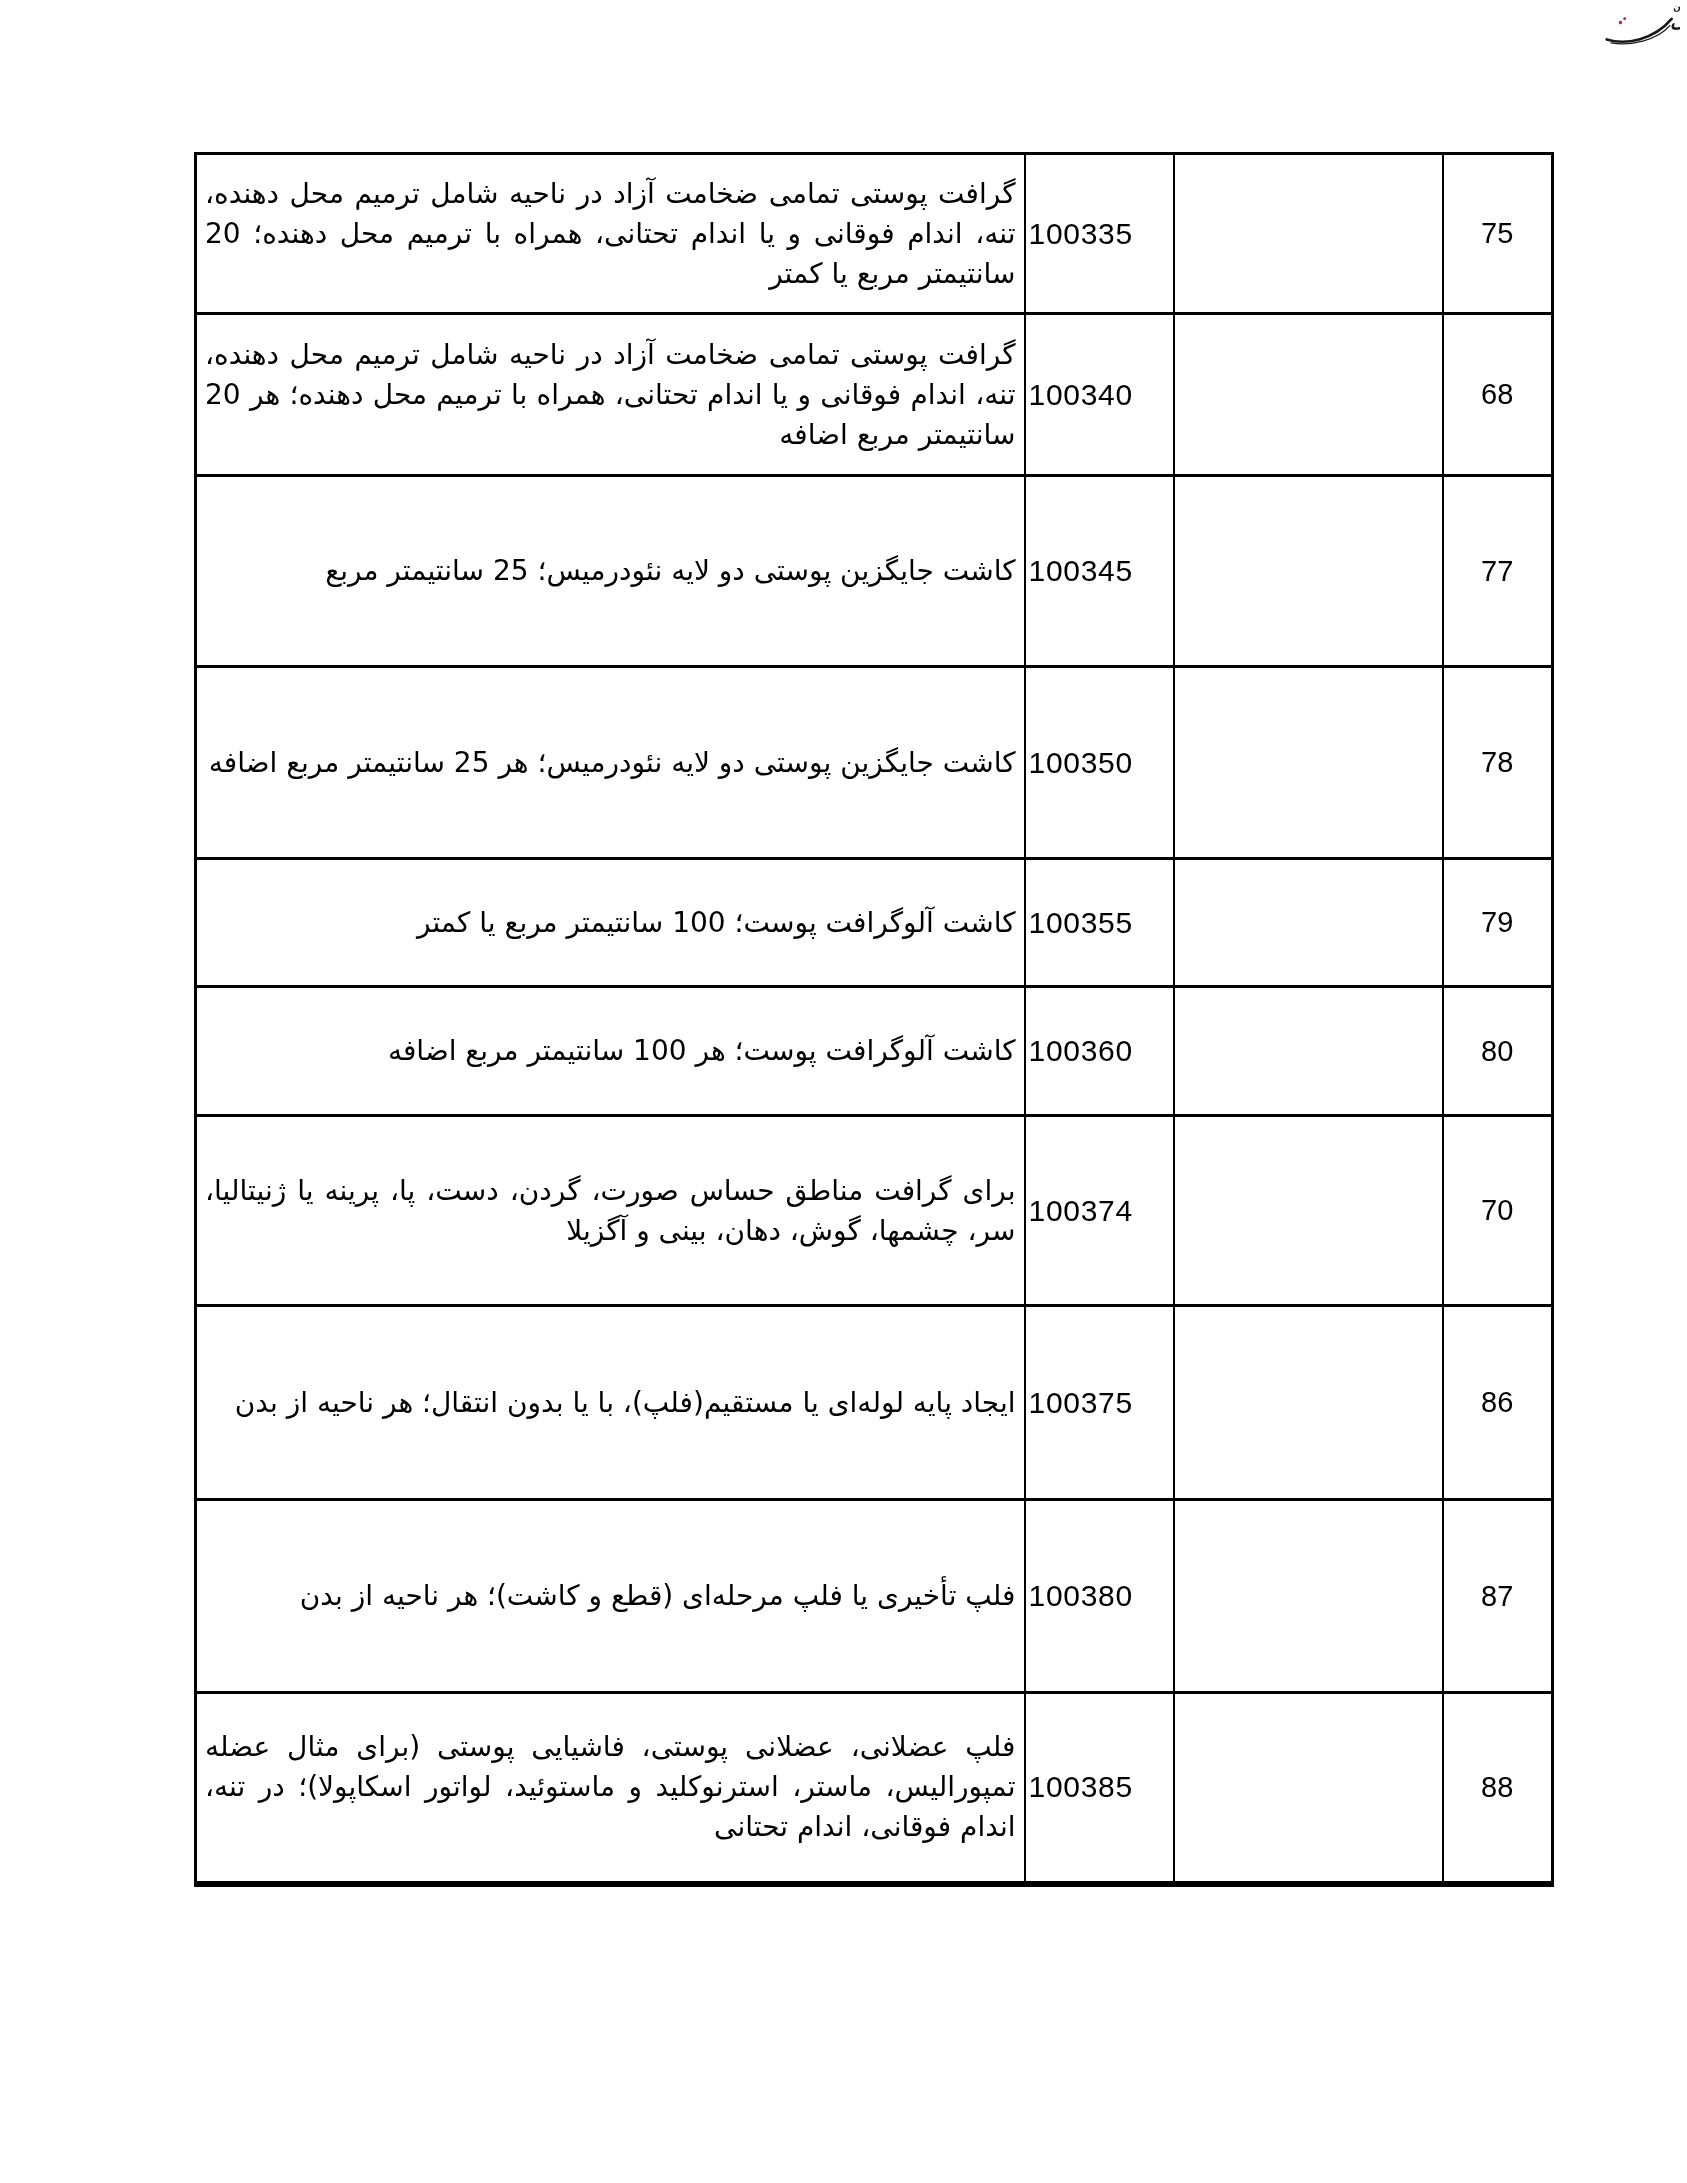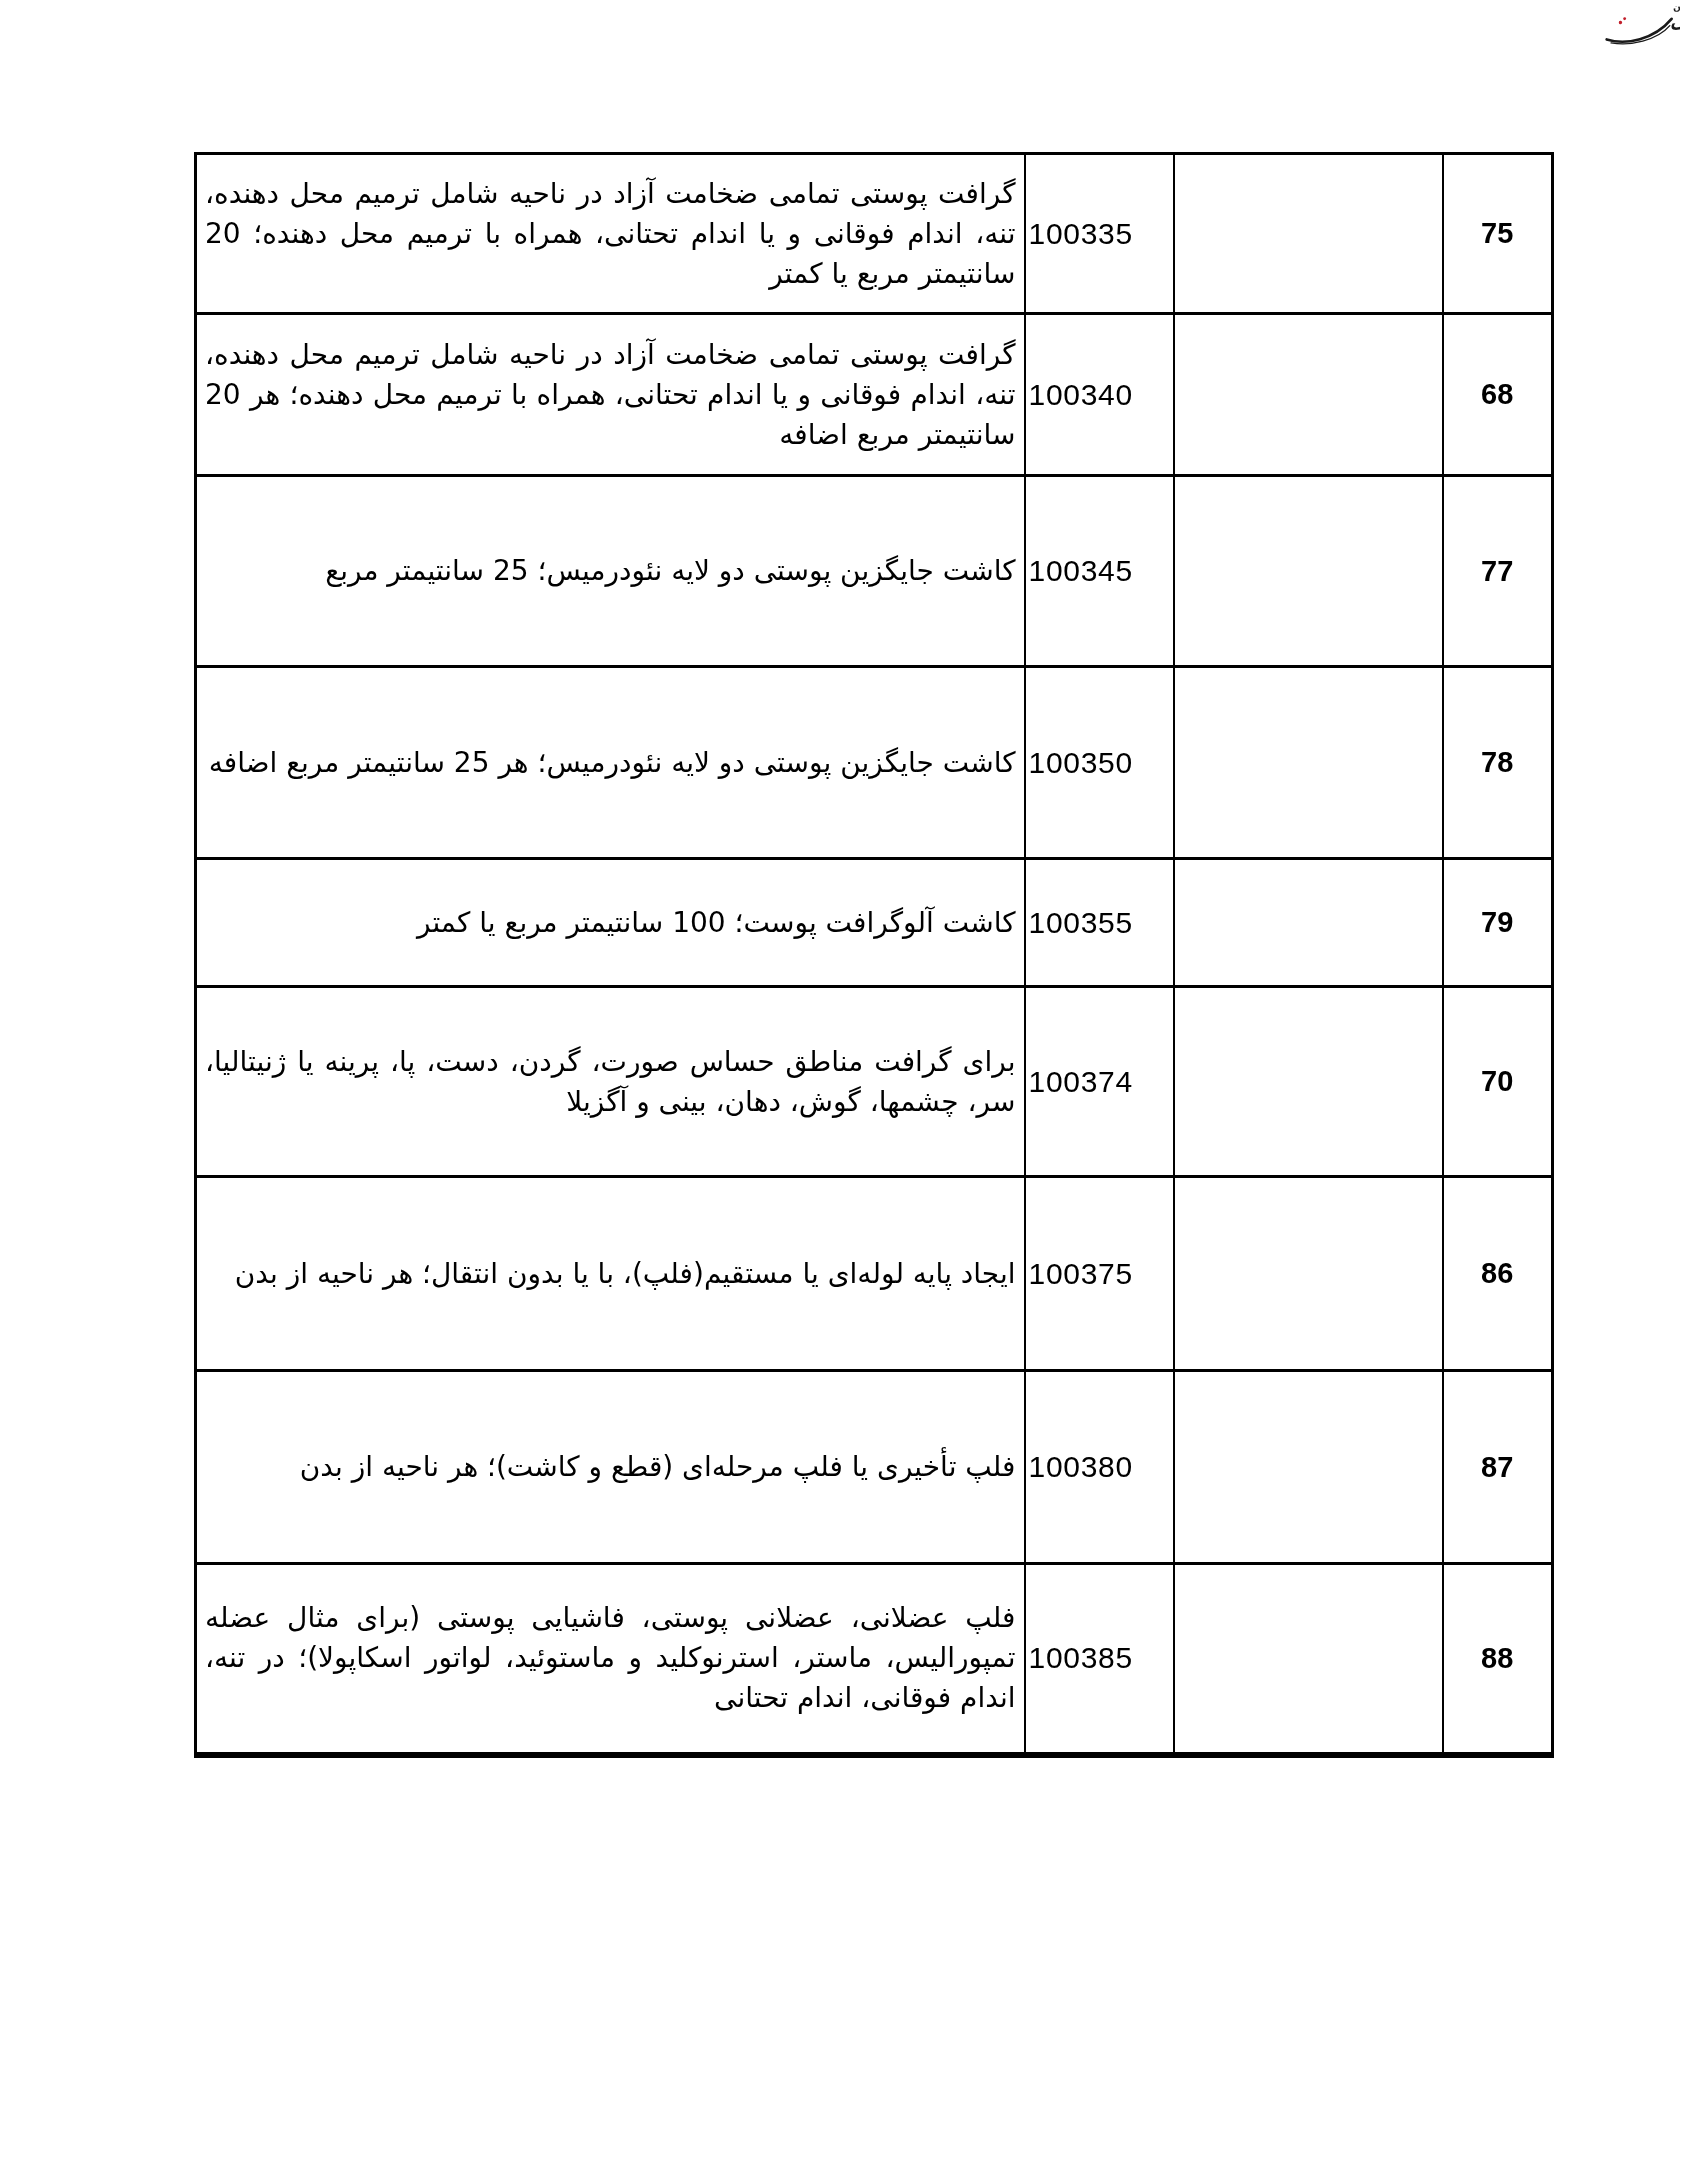--- a/index.html
+++ b/index.html
@@ -52,21 +52,21 @@
     font-family: "Liberation Sans", sans-serif;
     font-size: 30px;
     text-align: left;
     padding-left: 3px;
     letter-spacing: 0.7px;
   }
   td.fee {  }
   td.num {
     font-family: "Liberation Sans", sans-serif;
     font-size: 29px;
-    font-weight: bold;
+    font-weight: normal;
     text-align: center;
   }
 </style>
 </head>
 <body>
 
 <div class="page">
 
   <svg class="logo" viewBox="0 0 120 64" xmlns="http://www.w3.org/2000/svg">
     <g transform="rotate(-7 60 32)">
@@ -110,20 +110,26 @@
       <td class="code">100350</td>
       <td class="fee"></td>
       <td class="num">78</td>
     </tr>
         <tr style="height: 128px;">
       <td class="desc">کاشت آلوگرافت پوست؛ 100 سانتیمتر مربع یا کمتر</td>
       <td class="code">100355</td>
       <td class="fee"></td>
       <td class="num">79</td>
     </tr>
+        <tr style="height: 129px;">
+      <td class="desc">کاشت آلوگرافت پوست؛ هر 100 سانتیمتر مربع اضافه</td>
+      <td class="code">100360</td>
+      <td class="fee"></td>
+      <td class="num">80</td>
+    </tr>
         <tr style="height: 190px;">
       <td class="desc">برای گرافت مناطق حساس صورت، گردن، دست، پا، پرینه یا ژنیتالیا، سر، چشمها، گوش، دهان، بینی و آگزیلا</td>
       <td class="code">100374</td>
       <td class="fee"></td>
       <td class="num">70</td>
     </tr>
         <tr style="height: 194px;">
       <td class="desc">ایجاد پایه لوله‌ای یا مستقیم(فلپ)، با یا بدون انتقال؛ هر ناحیه از بدن</td>
       <td class="code">100375</td>
       <td class="fee"></td>

